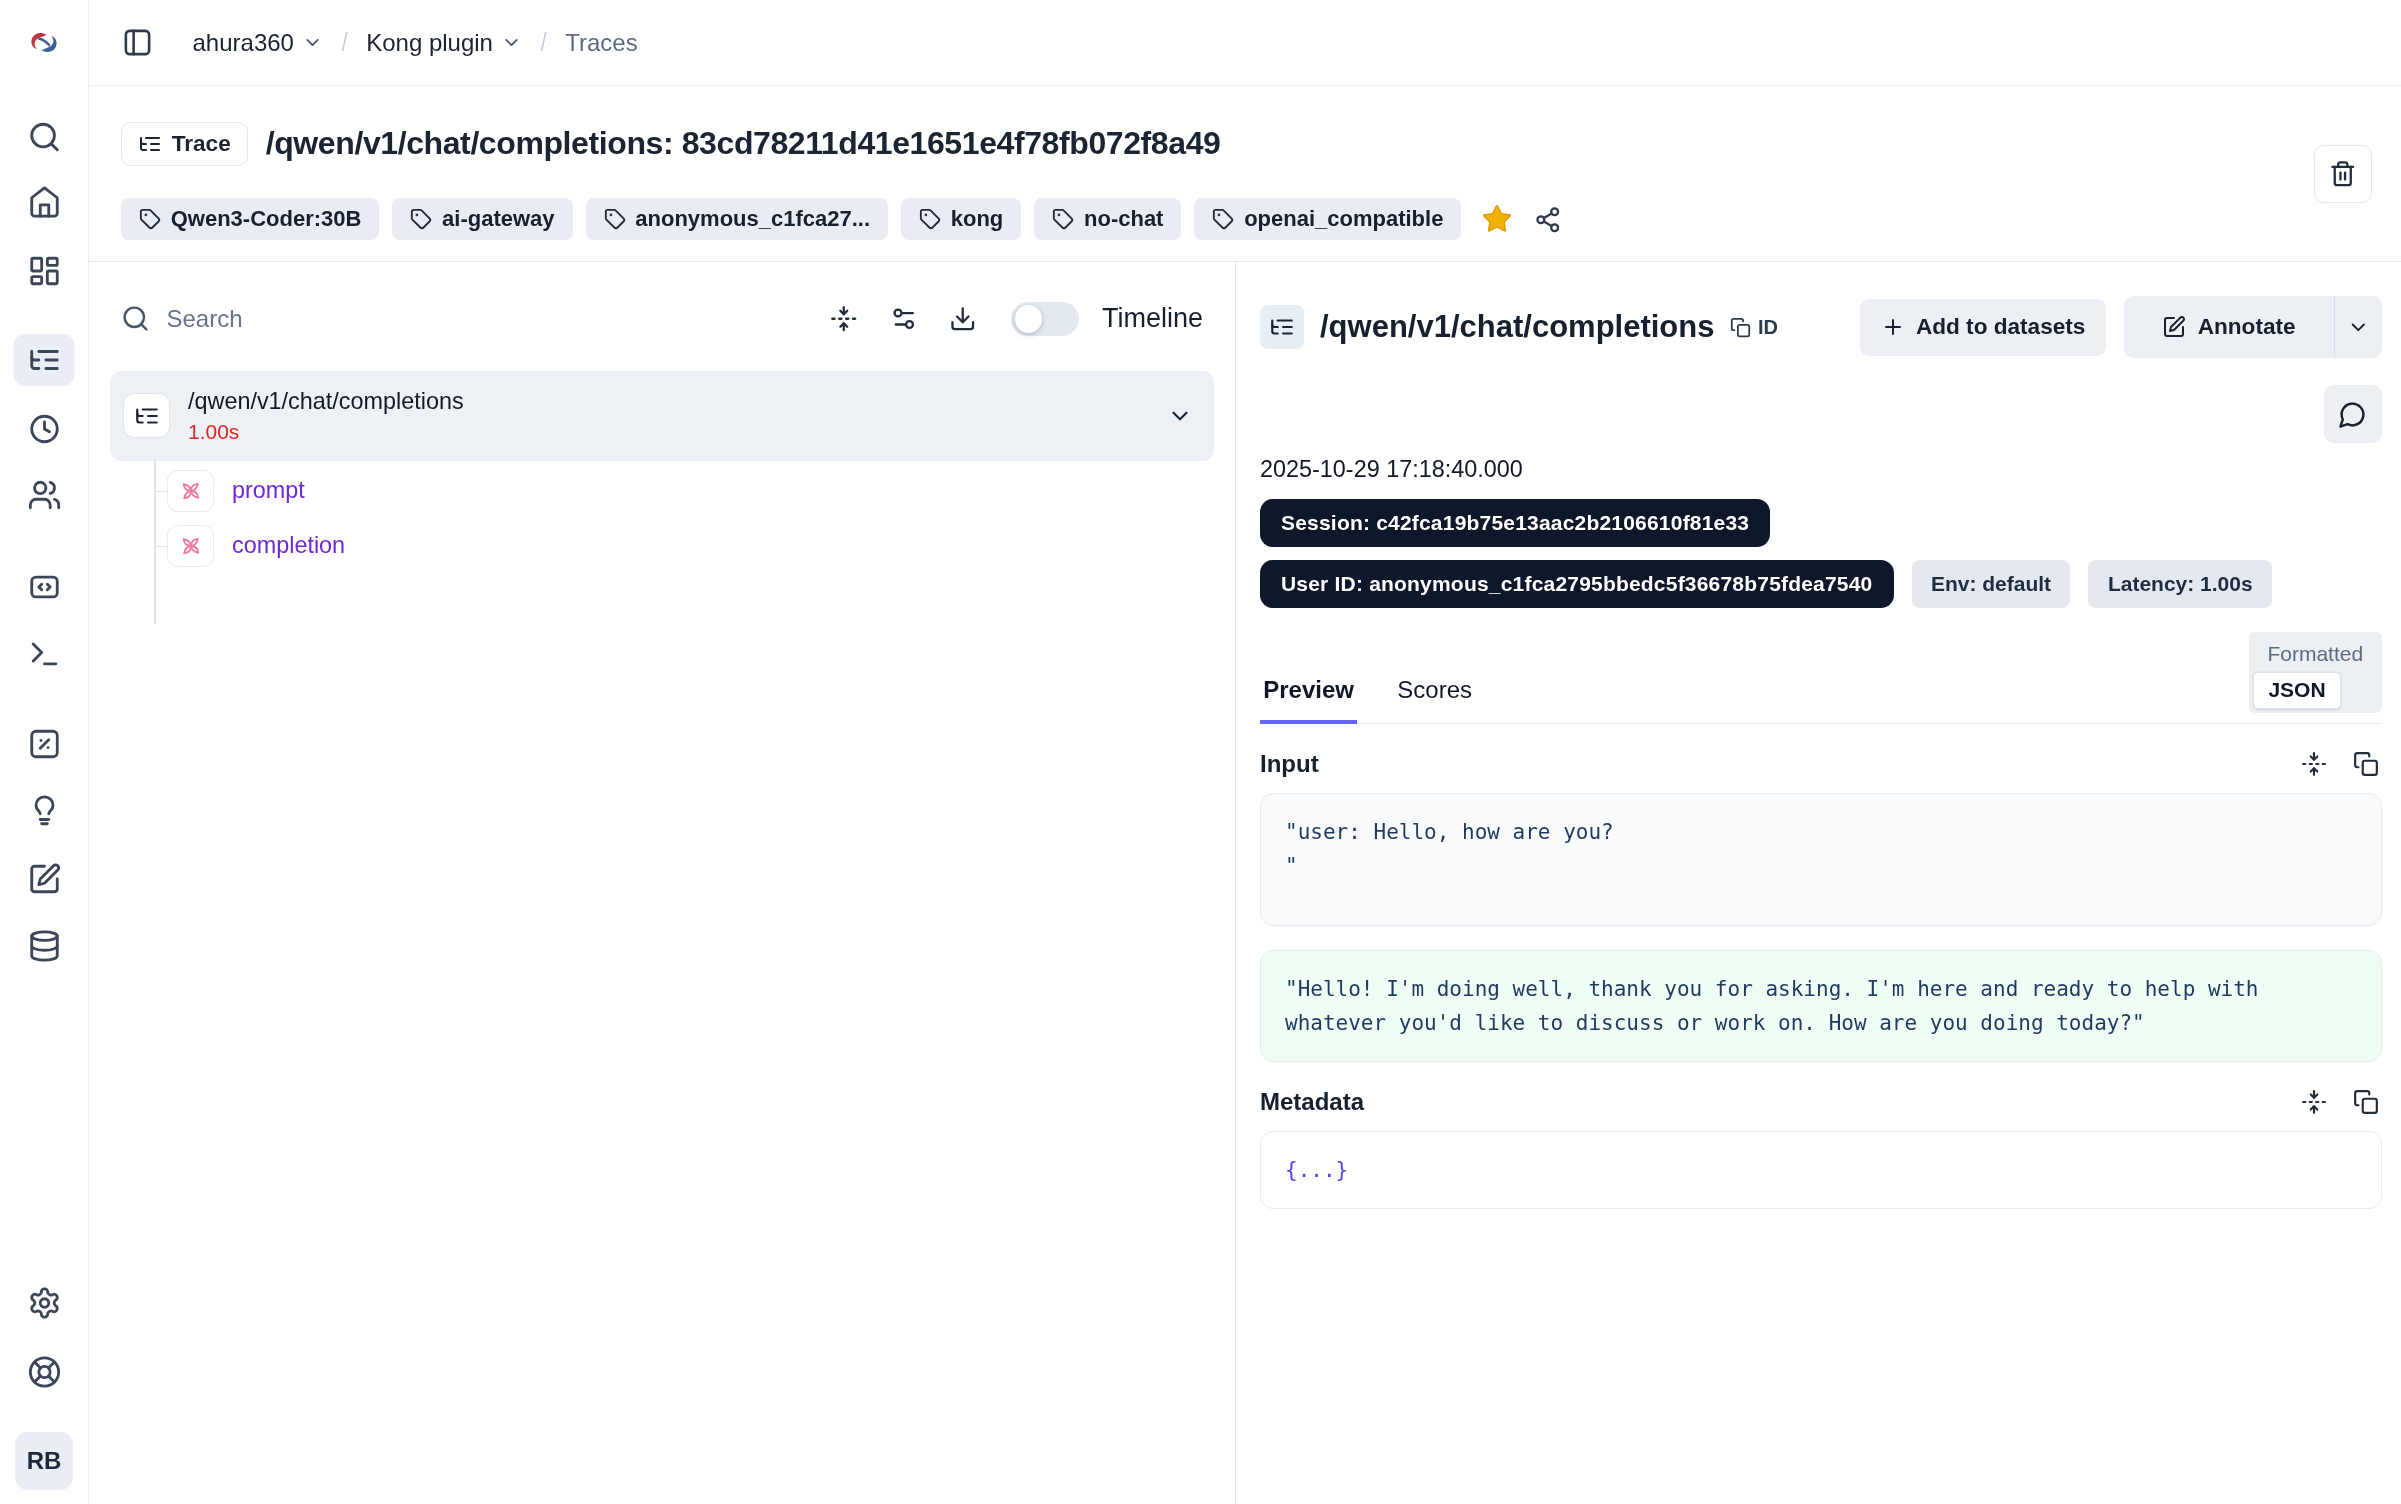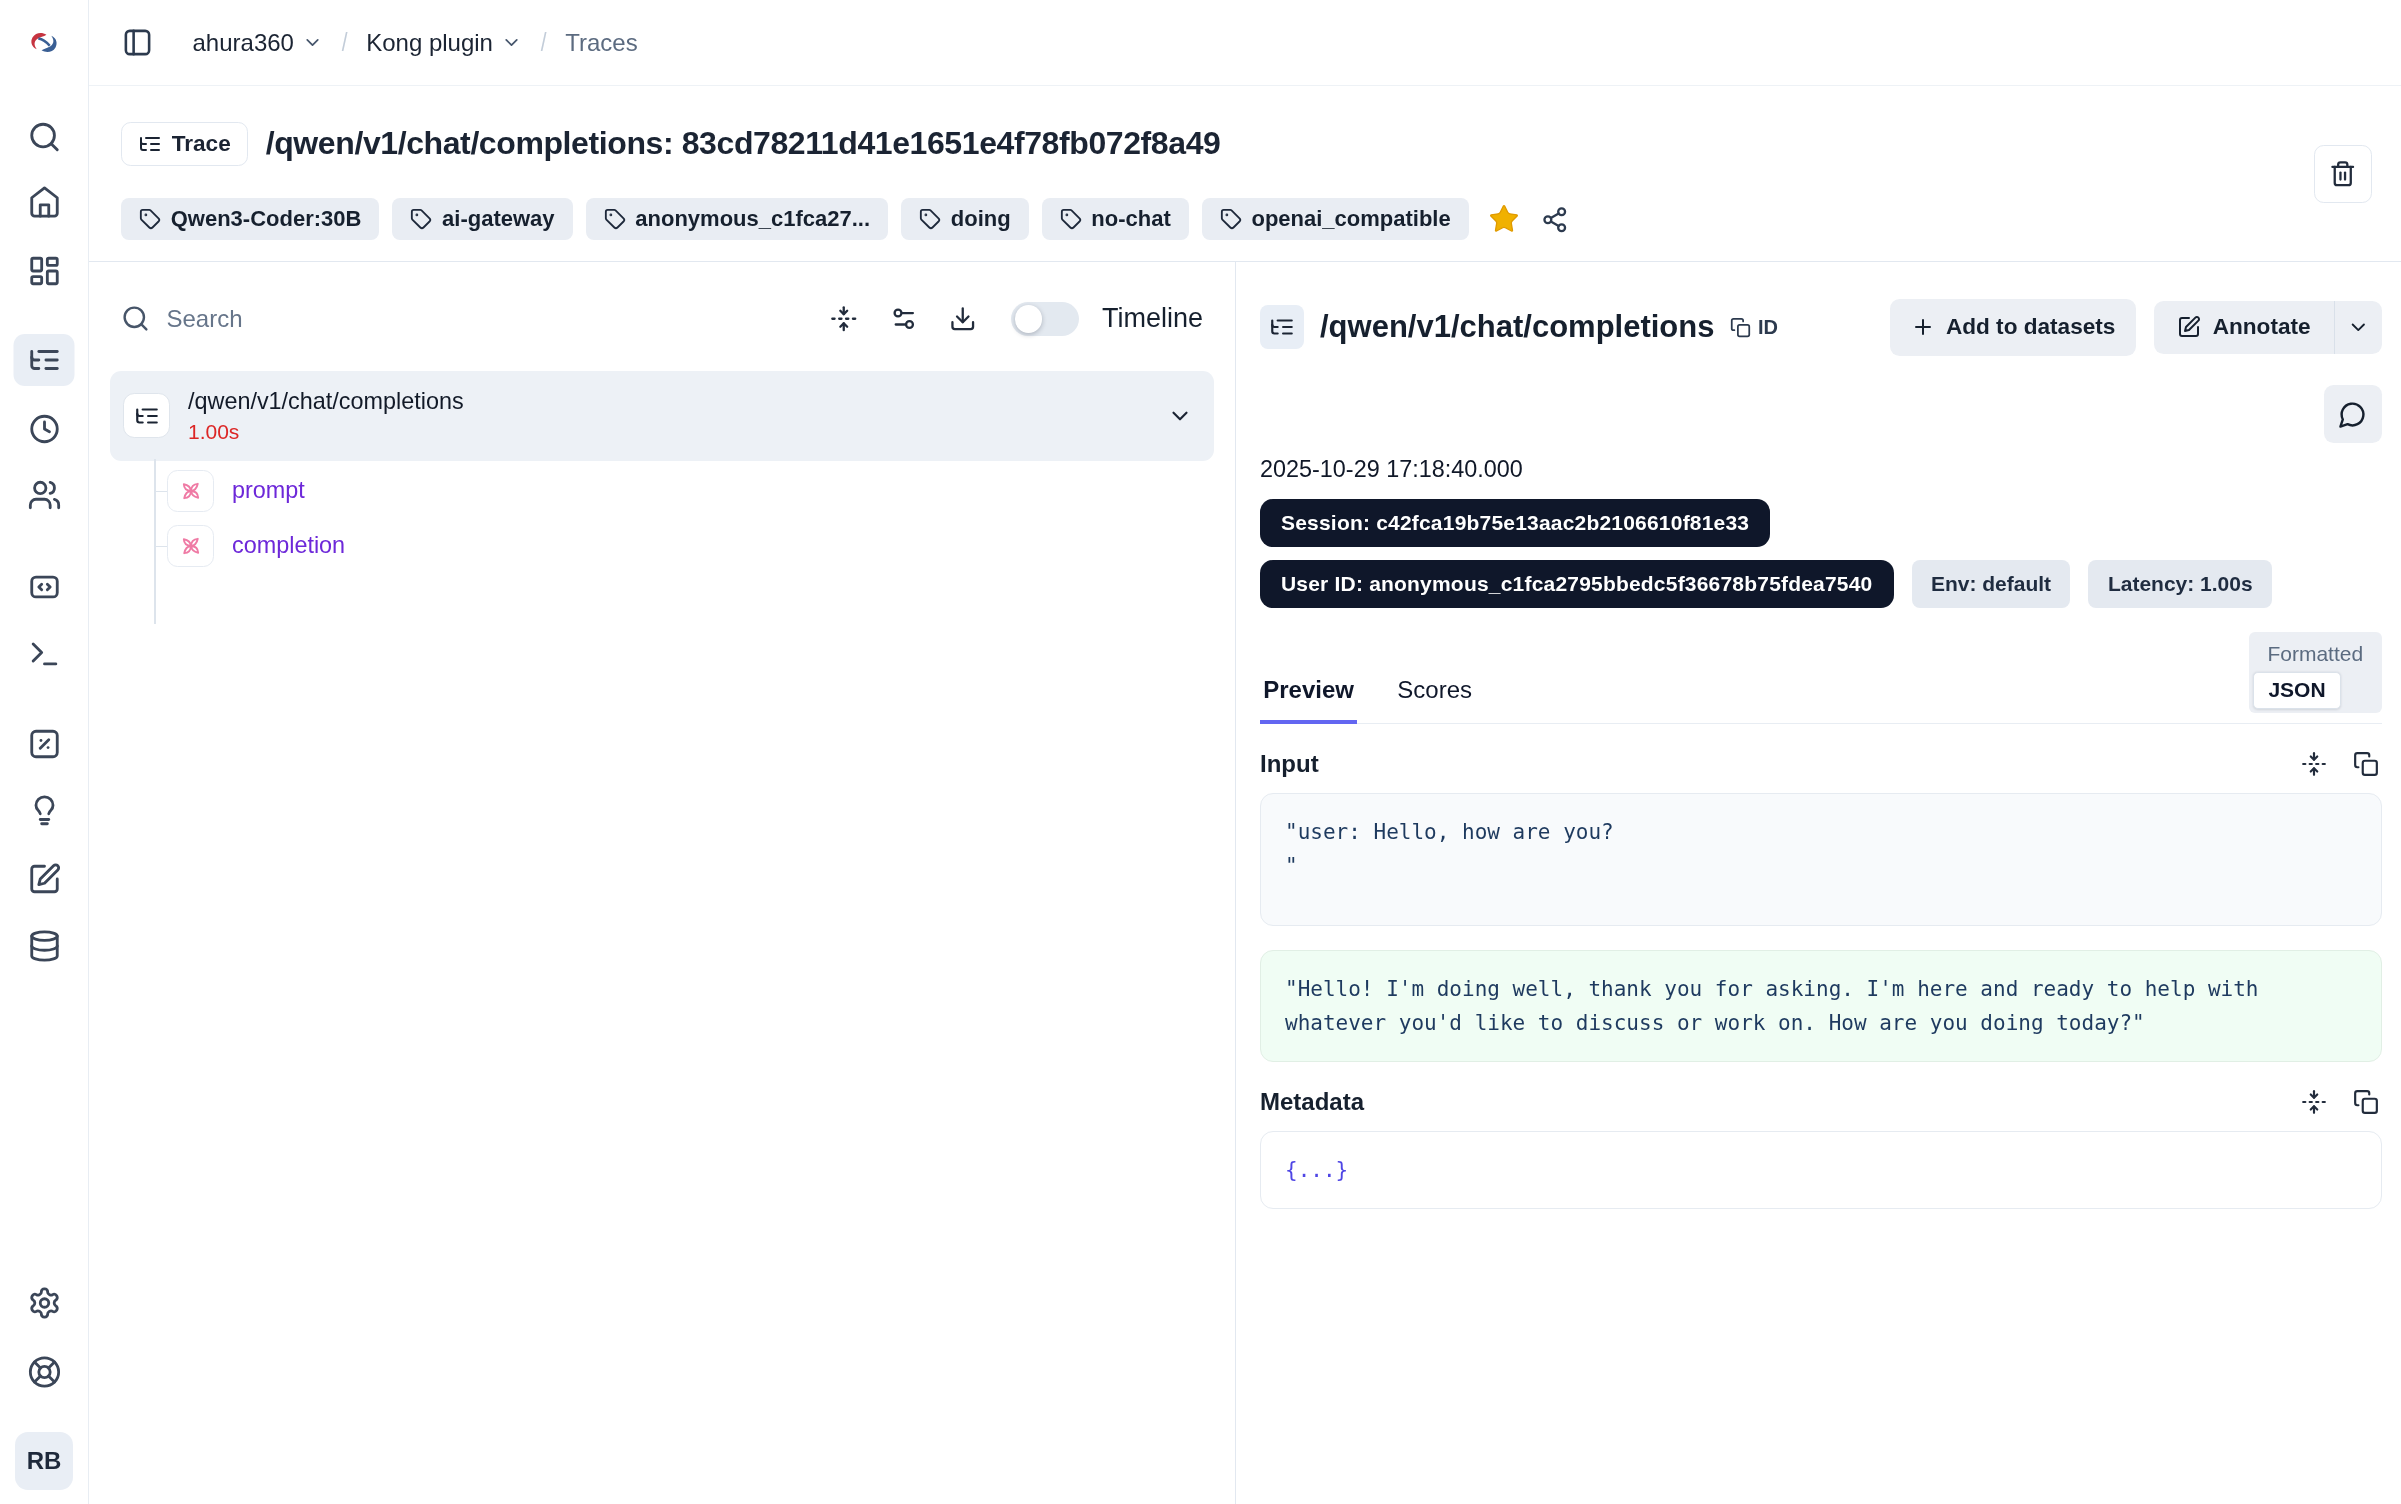--- a/index.html
+++ b/index.html
@@ -114,21 +114,21 @@
   .dp-badge svg{width:26px;height:26px;}
   .dp-title{font-size:31px;font-weight:600;color:#16202e;margin-left:16px;white-space:nowrap;}
   .id-chip{display:flex;align-items:center;gap:6.5px;margin-left:16px;color:#2c3a4e;cursor:pointer;}
   .id-chip svg{width:21px;height:21px;}
   .id-chip span{font-size:20px;font-weight:600;}
   .dp-actions{margin-left:auto;display:flex;align-items:center;gap:18px;}
   .btn{display:inline-flex;align-items:center;gap:11.3px;background:var(--surface);border-radius:9.7px;height:57px;
     padding:0 21px;font-size:22.6px;font-weight:600;color:#16202e;cursor:pointer;white-space:nowrap;}
   .btn svg{width:24px;height:24px;}
   .split-btn{display:flex;align-items:stretch;background:var(--surface);border-radius:9.7px;overflow:hidden;}
-  .split-main{display:flex;align-items:center;gap:11.3px;padding:0 23px;height:53px;font-size:22.6px;font-weight:600;color:#16202e;
+  .split-main{display:flex;align-items:center;gap:11.3px;padding:0 38px;height:62px;font-size:22.6px;font-weight:600;color:#16202e;
     border-right:1.6px solid #d9e0e9;cursor:pointer;}
   .split-main svg{width:24px;height:24px;}
   .split-caret{width:47px;display:flex;align-items:center;justify-content:center;color:#16202e;cursor:pointer;}
   .split-caret svg{width:22.6px;height:22.6px;}
   .bubble-row{display:flex;justify-content:flex-end;margin-top:14.5px;}
   .bubble-btn{width:58px;height:58px;background:var(--surface);border-radius:9.7px;display:flex;align-items:center;justify-content:center;color:#16202e;cursor:pointer;}
   .bubble-btn svg{width:29px;height:29px;}
 
   .dp-timestamp{font-size:23.4px;font-weight:500;color:#101828;margin-top:13px;}
   .badge-dark{display:inline-flex;background:var(--badge-dark-bg);color:#fff;border-radius:13px;
@@ -341,21 +341,21 @@
               <path d="M12.586 2.586A2 2 0 0 0 11.172 2H4a2 2 0 0 0-2 2v7.172a2 2 0 0 0 .586 1.414l8.704 8.704a2.426 2.426 0 0 0 3.42 0l6.58-6.58a2.426 2.426 0 0 0 0-3.42z"></path>
               <circle cx="7.5" cy="7.5" r=".5" fill="currentColor"></circle>
             </svg>
           <span>anonymous_c1fca27...</span>
         </div>
         <div class="tag-pill">
           <svg class="ic" viewBox="0 0 24 24">
               <path d="M12.586 2.586A2 2 0 0 0 11.172 2H4a2 2 0 0 0-2 2v7.172a2 2 0 0 0 .586 1.414l8.704 8.704a2.426 2.426 0 0 0 3.42 0l6.58-6.58a2.426 2.426 0 0 0 0-3.42z"></path>
               <circle cx="7.5" cy="7.5" r=".5" fill="currentColor"></circle>
             </svg>
-          <span>doing</span>
+          <span>kong</span>
         </div>
         <div class="tag-pill">
           <svg class="ic" viewBox="0 0 24 24">
               <path d="M12.586 2.586A2 2 0 0 0 11.172 2H4a2 2 0 0 0-2 2v7.172a2 2 0 0 0 .586 1.414l8.704 8.704a2.426 2.426 0 0 0 3.42 0l6.58-6.58a2.426 2.426 0 0 0 0-3.42z"></path>
               <circle cx="7.5" cy="7.5" r=".5" fill="currentColor"></circle>
             </svg>
           <span>no-chat</span>
         </div>
         <div class="tag-pill">
           <svg class="ic" viewBox="0 0 24 24">

